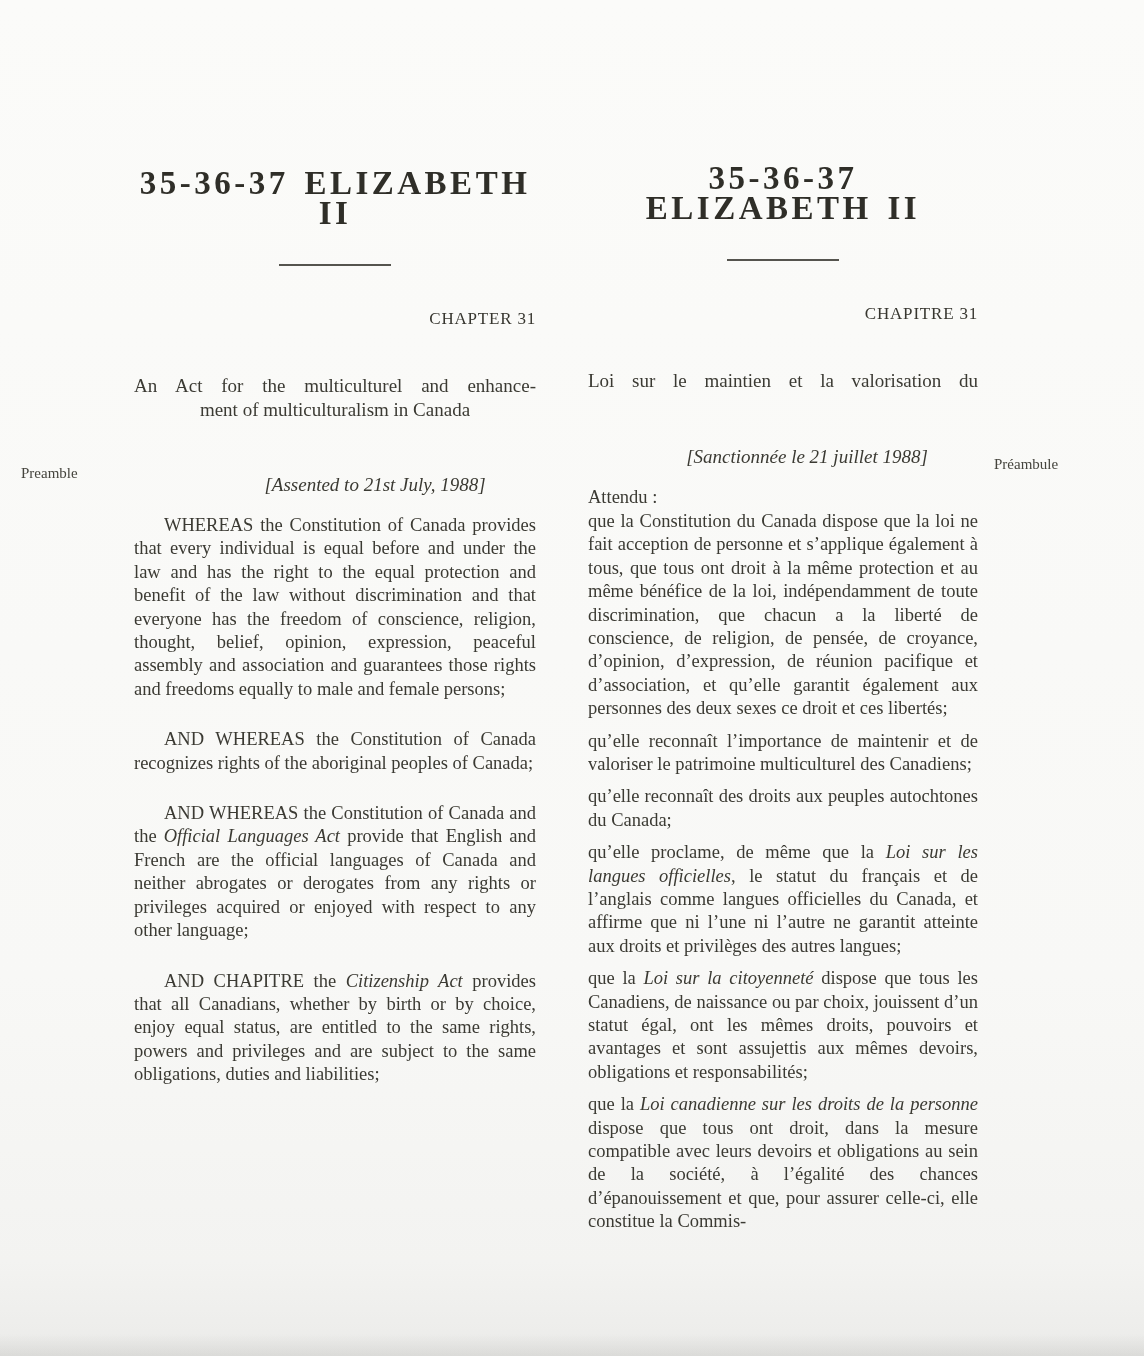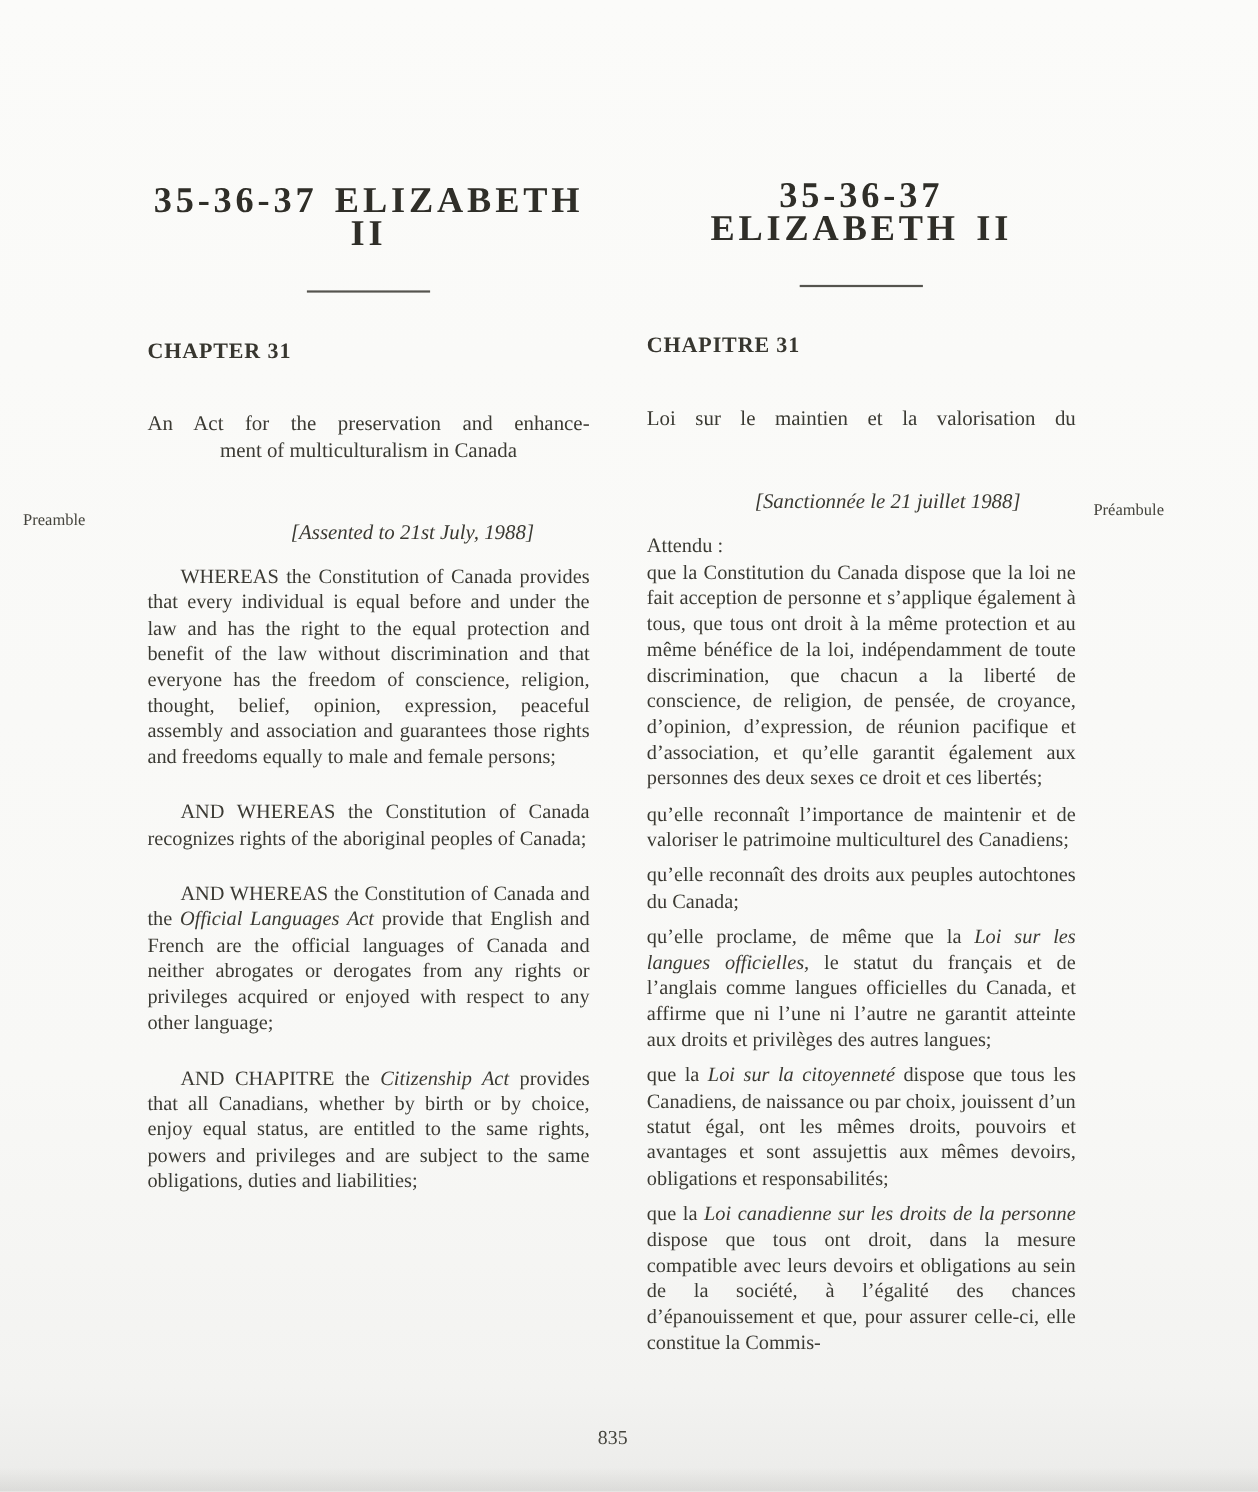--- a/index.html
+++ b/index.html
@@ -28,23 +28,23 @@
     text-align: center; color: #2f2e28;
     line-height: 30px;
   }
   .rule {
     width: 112px; height: 0;
     border-top: 2px solid #55544e;
     margin: 36px auto 0 auto;
   }
   .chapter {
     margin: 40px 0 0 0;
-    font-size: 20px; font-weight: 700;
+    font-size: 17px; font-weight: 400;
     letter-spacing: 0.8px;
-    text-align: left; color: #37362f;
+    text-align: right; color: #37362f;
     line-height: 26px;
   }
   .act-title { margin-top: 42px; font-size: 19px; line-height: 23.5px; color: #3b3a33; }
   .title-line-justify { text-align: justify; text-align-last: justify; }
   .title-line-center { text-align: center; }
 
   .assent {
     font-style: italic; font-size: 19px;
     text-align: center; line-height: 24px;
     margin-top: 52px; color: #3b3a33;
@@ -90,21 +90,21 @@
 
   <div class="margin-note margin-note-left">Preamble</div>
 
   <div class="margin-note margin-note-right">Préambule</div>
 
   <section class="col col-en">
     <h1 class="running-title">35-36-37 ELIZABETH II</h1>
     <div class="rule"></div>
     <h2 class="chapter">CHAPTER 31</h2>
     <div class="act-title">
-      <div class="title-line-justify">An Act for the preservation and enhance-</div>
+      <div class="title-line-justify">An Act for the multiculturel and enhance-</div>
       <div class="title-line-center">ment of multiculturalism in Canada</div>
     </div>
     <div class="assent assent-en">[Assented to 21st July, 1988]</div>
     <div class="paras paras-en">
         <p class="para-en"><span>WHEREAS the Constitution of Canada provides that every individual is equal before and under the law and has the right to the equal protection and benefit of the law without discrimination and that everyone has the freedom of conscience, religion, thought, belief, opinion, expression, peaceful assembly and association and guarantees those rights and freedoms equally to male and female persons;</span></p>
         <p class="para-en"><span>AND WHEREAS the Constitution of Canada recognizes rights of the aboriginal peoples of Canada;</span></p>
         <p class="para-en"><span>AND WHEREAS the Constitution of Canada and the </span><em>Official Languages Act</em><span> provide that English and French are the official languages of Canada and neither abrogates or derogates from any rights or privileges acquired or enjoyed with respect to any other language;</span></p>
         <p class="para-en"><span>AND CHAPITRE the </span><em>Citizenship Act</em><span> provides that all Canadians, whether by birth or by choice, enjoy equal status, are entitled to the same rights, powers and privileges and are subject to the same obligations, duties and liabilities;</span></p>
       </div>
   </section>
@@ -121,17 +121,16 @@
         <p class="para-fr lead-in"><span>Attendu :</span></p>
         <p class="para-fr"><span>que la Constitution du Canada dispose que la loi ne fait acception de personne et s’applique également à tous, que tous ont droit à la même protection et au même bénéfice de la loi, indépendamment de toute discrimination, que chacun a la liberté de conscience, de religion, de pensée, de croyance, d’opinion, d’expression, de réunion pacifique et d’association, et qu’elle garantit également aux personnes des deux sexes ce droit et ces libertés;</span></p>
         <p class="para-fr"><span>qu’elle reconnaît l’importance de maintenir et de valoriser le patrimoine multiculturel des Canadiens;</span></p>
         <p class="para-fr"><span>qu’elle reconnaît des droits aux peuples autochtones du Canada;</span></p>
         <p class="para-fr"><span>qu’elle proclame, de même que la </span><em>Loi sur les langues officielles</em><span>, le statut du français et de l’anglais comme langues officielles du Canada, et affirme que ni l’une ni l’autre ne garantit atteinte aux droits et privilèges des autres langues;</span></p>
         <p class="para-fr"><span>que la </span><em>Loi sur la citoyenneté</em><span> dispose que tous les Canadiens, de naissance ou par choix, jouissent d’un statut égal, ont les mêmes droits, pouvoirs et avantages et sont assujettis aux mêmes devoirs, obligations et responsabilités;</span></p>
         <p class="para-fr"><span>que la </span><em>Loi canadienne sur les droits de la personne</em><span> dispose que tous ont droit, dans la mesure compatible avec leurs devoirs et obligations au sein de la société, à l’égalité des chances d’épanouissement et que, pour assurer celle-ci, elle constitue la Commis-</span></p>
       </div>
   </section>
 
-  <div class="page-number">835</div>
 
   <div class="bottom-strip"></div>
 
 </div>
 
 </body></html>

